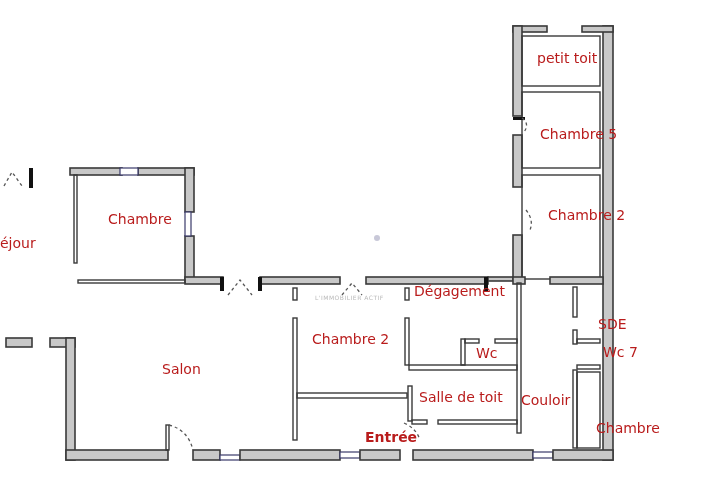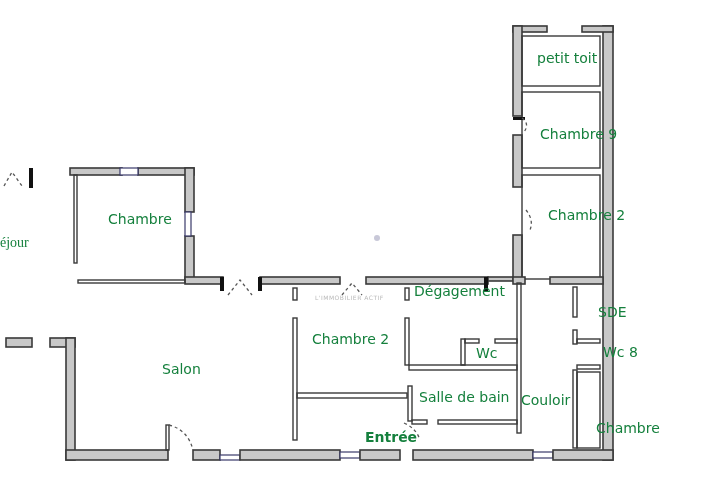--- a/index.html
+++ b/index.html
@@ -3,21 +3,21 @@
 <meta charset="utf-8">
 <style>
   html, body { margin:0; padding:0; background:#ffffff; }
   body { width:706px; height:497px; position:relative; overflow:hidden; font-family:"DejaVu Sans", sans-serif; }
   #plan { position:absolute; left:0; top:0; width:706px; height:497px; }
   .wall { fill:#c8c8c8; stroke:#3a3a3a; stroke-width:1.6; }
   .thin { fill:none; stroke:#3a3a3a; stroke-width:1.4; }
   .win { fill:#ffffff; stroke:#3a3a6a; stroke-width:1.2; }
   .door { fill:none; stroke:#555; stroke-width:1.3; stroke-dasharray:3 3; }
   .jamb { fill:#111; }
-  .label { position:absolute; color:#15803d; font-size:14px; white-space:nowrap; }
+  .label { position:absolute; color:#b91c1c; font-size:14px; white-space:nowrap; }
   .wm { position:absolute; color:#b9b9b9; font-size:6px; letter-spacing:0.5px; }
 </style>
 </head>
 <body>
 
 <svg id="plan" viewBox="0 0 706 497" xmlns="http://www.w3.org/2000/svg">
 
   <g>
 
     <rect class="wall" x="603" y="26" width="10" height="434"></rect>
@@ -102,26 +102,26 @@
     <path class="door" d="M404 423 Q416 428 420 440"></path>
     <path class="door" d="M522 118 Q530 124 524 132"></path>
     <path class="door" d="M526 210 Q534 220 530 230"></path>
   </g>
   <circle cx="377" cy="238" r="3" fill="#c8c8d8"></circle>
 </svg>
 
 <span class="wm" style="left:315px;top:294px;">L'IMMOBILIER ACTIF</span>
 
 <span class="label" style="left:537px;top:50px;">petit toit</span>
-<span class="label" style="left:540px;top:126px;">Chambre 9</span>
+<span class="label" style="left:540px;top:126px;">Chambre 5</span>
 <span class="label" style="left:548px;top:207px;">Chambre 2</span>
-<span class="label" style="left:0px;top:235px;font-family:Liberation Serif, serif;">éjour</span>
+<span class="label" style="left:0px;top:235px;">éjour</span>
 <span class="label" style="left:108px;top:211px;">Chambre</span>
 <span class="label" style="left:414px;top:283px;">Dégagement</span>
-<span class="label" style="left:598px;top:304px;">SDE</span>
+<span class="label" style="left:598px;top:316px;">SDE</span>
 <span class="label" style="left:312px;top:331px;">Chambre 2</span>
 <span class="label" style="left:476px;top:345px;">Wc</span>
-<span class="label" style="left:603px;top:344px;">Wc 8</span>
+<span class="label" style="left:603px;top:344px;">Wc 7</span>
 <span class="label" style="left:162px;top:361px;">Salon</span>
 <span class="label" style="left:521px;top:368px;margin-top:24px;">Couloir</span>
-<span class="label" style="left:419px;top:389px;">Salle de bain</span>
+<span class="label" style="left:419px;top:389px;">Salle de toit</span>
 <span class="label" style="left:596px;top:420px;">Chambre</span>
 <span class="label" style="left:365px;top:429px;font-weight:bold;">Entrée</span>
 
 </body></html>

